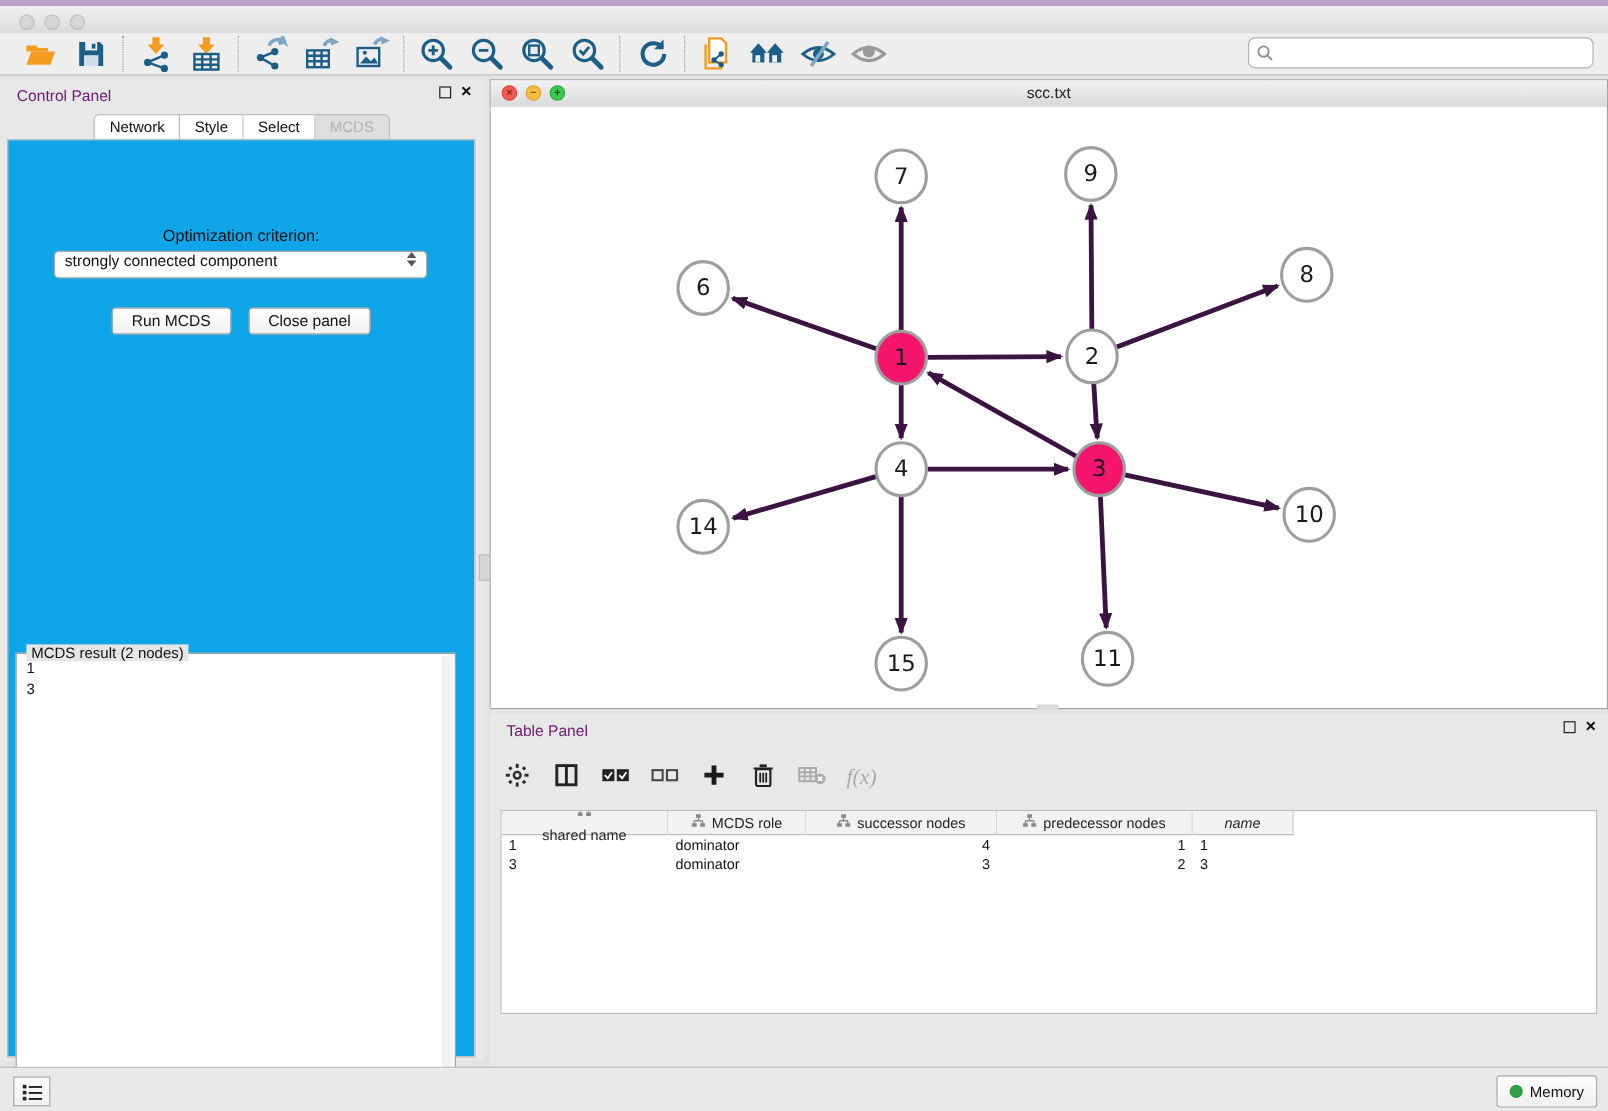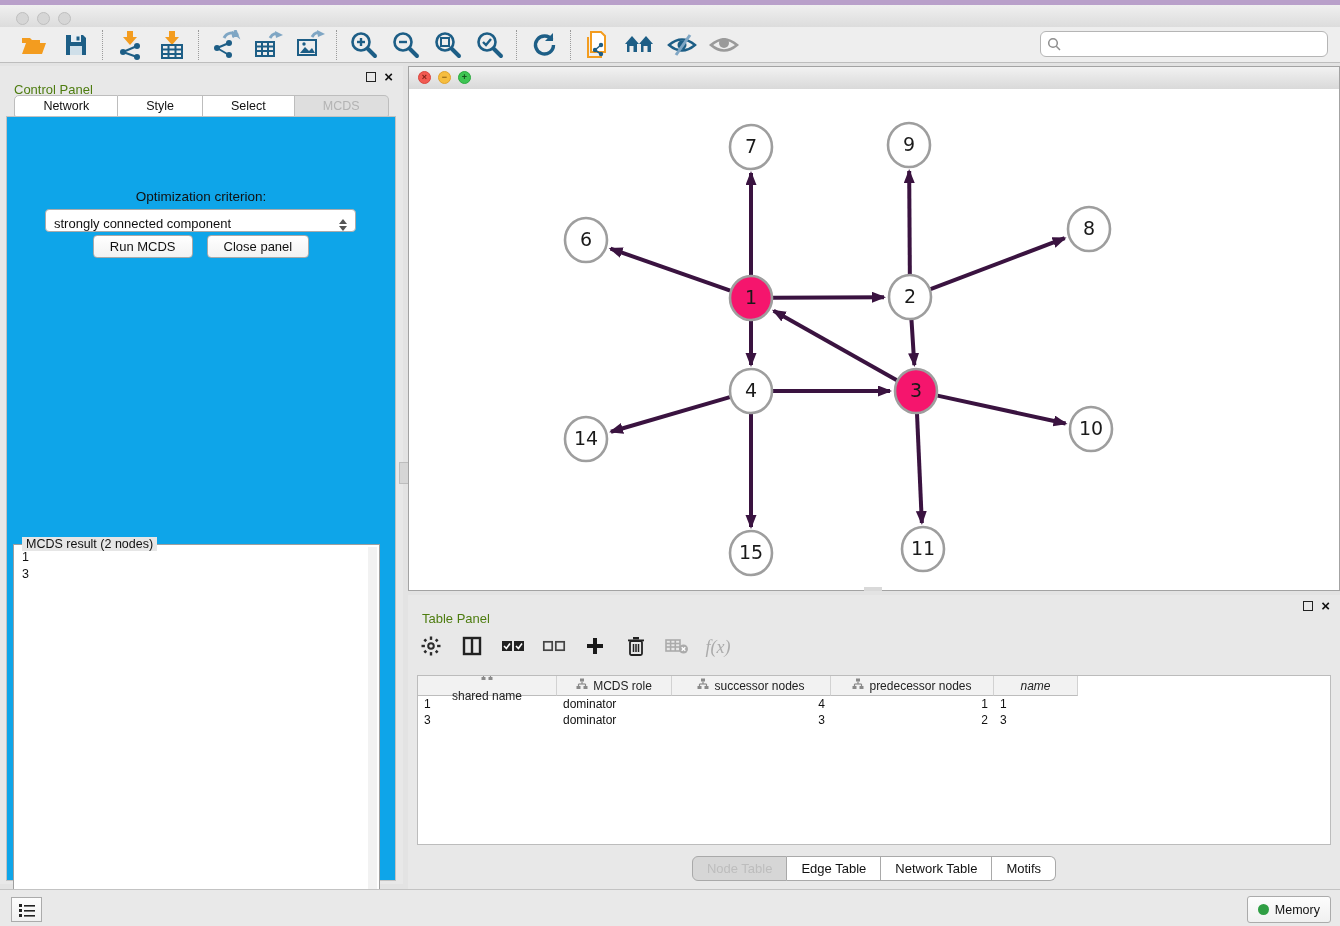--- a/index.html
+++ b/index.html
@@ -29,41 +29,41 @@
   .search-wrap svg{flex:0 0 auto;margin-right:4px;}
   .search-wrap input{border:none;outline:none;flex:1;font-size:13px;background:transparent;font-family:inherit;}
 
   
   .workspace{position:absolute;left:0;top:63px;width:1340px;height:826px;background:#e3e3e3;}
   .v-grip{position:absolute;left:399px;top:399px;width:8px;height:20px;background:#d6d6d6;border:1px solid #bdbdbd;}
 
   
   .control-panel{position:absolute;left:0;top:3px;width:403px;height:818px;background:#e8e8e8;}
   .panel-head{position:relative;height:26px;}
-  .panel-title{position:absolute;left:14px;top:16px;font-size:13px;color:#4d7c0f;}
+  .panel-title{position:absolute;left:14px;top:6px;font-size:13px;color:#701a75;}
   .panel-btns{position:absolute;right:10px;top:5px;display:flex;gap:8px;align-items:center;}
   .float-btn{width:10px;height:10px;border:1.6px solid #222;background:transparent;box-sizing:border-box;}
   .close-btn{font-size:15px;font-weight:bold;color:#111;line-height:12px;}
 
   .cp-tabs{position:absolute;left:0;top:29px;width:100%;display:flex;justify-content:center;}
-  .cp-tab{font-size:12.5px;padding:3px 28px;background:#ffffff;border:1px solid #bdbdbd;border-left:none;color:#111;}
+  .cp-tab{font-size:12.5px;padding:3px 12px;background:#ffffff;border:1px solid #bdbdbd;border-left:none;color:#111;}
   .cp-tab:first-child{border-left:1px solid #bdbdbd;border-top-left-radius:5px;border-bottom-left-radius:2px;}
   .cp-tab:last-child{border-top-right-radius:5px;border-bottom-right-radius:2px;}
   .cp-tab.sel{background:#dedede;color:#b3b3b3;}
 
   .cp-body{position:absolute;left:6px;top:50px;width:390px;height:765px;background:#0ea5e9;
     border:1px solid #c2c2c2;box-sizing:border-box;}
   .opt-label{position:absolute;left:0;width:100%;top:72px;text-align:center;font-size:13.5px;color:#111;}
   .criterion{position:absolute;left:38px;top:92px;width:311px;height:23px;background:#ffffff;border:1px solid #ababab;
-    border-radius:4px;display:flex;align-items:flex-end;padding:0 8px;box-sizing:border-box;font-size:13px;color:#111;}
+    border-radius:4px;display:flex;align-items:flex-start;padding:0 8px;box-sizing:border-box;font-size:13px;color:#111;}
   .criterion .stepper{margin-left:auto;display:flex;flex-direction:column;gap:2px;}
   .criterion .stepper i{display:block;width:0;height:0;border-left:4px solid transparent;border-right:4px solid transparent;}
   .criterion .stepper i.up{border-bottom:5px solid #555;}
   .criterion .stepper i.dn{border-top:5px solid #555;}
-  .cp-buttons{position:absolute;left:0;top:118px;width:100%;display:flex;justify-content:center;gap:14px;}
+  .cp-buttons{position:absolute;left:0;top:139px;width:100%;display:flex;justify-content:center;gap:14px;}
   .mac-btn{background:linear-gradient(#ffffff,#f2f2f2);border:1px solid #a9a9a9;border-radius:4px;
     font-size:13px;color:#111;padding:3px 16px;font-family:inherit;}
 
   .result-box{position:absolute;left:6px;top:427px;width:365px;height:375px;border:1px solid #9f9f9f;background:#ffffff;}
   .result-legend{position:absolute;left:8px;top:-8px;background:#e6e6e6;padding:0 4px;font-size:12.5px;color:#111;}
   .result-text{position:absolute;left:2px;top:4px;right:12px;bottom:2px;font-size:12.5px;color:#111;
     white-space:pre;padding-left:6px;line-height:17px;}
   .result-scroll{position:absolute;right:2px;top:2px;width:9px;bottom:2px;background:#f2f2f2;}
 
   
@@ -348,20 +348,21 @@
 
     <div class="v-grip"></div>
 
     <div class="network-window">
       <div class="net-titlebar">
         <div class="net-lights">
           <span class="tl red">×</span>
           <span class="tl yel">−</span>
           <span class="tl grn">+</span>
         </div>
+        <div class="net-title">scc.txt</div>
       </div>
       <div class="net-canvas">
         <svg id="graph-svg" width="930" height="501" viewBox="0 0 930 501">
             <defs>
               <marker id="arr" markerUnits="userSpaceOnUse" markerWidth="16" markerHeight="13" refX="12" refY="5.5" orient="auto">
                 <path d="M0 0 L14 5.5 L0 11 z" fill="#3a1340"></path>
               </marker>
             </defs>
             <line x1="342" y1="187" x2="342" y2="84" stroke="#3a1340" stroke-width="4" marker-end="url(#arr)"></line>
             <line x1="321.2449403778676" y1="201.7042820722201" x2="201.52870682615648" y2="159.62221209646714" stroke="#3a1340" stroke-width="4" marker-end="url(#arr)"></line>
@@ -569,26 +570,20 @@
             </div>
             <div class="tbl-row">
               <div class="td" style="width: 139px; text-align: left;">3</div>
               <div class="td" style="width: 115px; text-align: left;">dominator</div>
               <div class="td" style="width: 159px; text-align: right;">3</div>
               <div class="td" style="width: 163px; text-align: right;">2</div>
               <div class="td" style="width: 84px; text-align: left;">3</div>
             </div>
           </div>
       </div>
-      <div class="tp-tabs" id="tp-tabs">
-          <span class="tp-tab sel">Node Table</span>
-          <span class="tp-tab">Edge Table</span>
-          <span class="tp-tab">Network Table</span>
-          <span class="tp-tab">Motifs</span>
-        </div>
     </div>
   </div>
 
   <div class="statusbar">
     <div class="list-btn">
       <svg width="18" height="16" viewBox="0 0 18 16">
         <rect x="1" y="2" width="3" height="3" fill="#222"></rect>
           <rect x="6" y="3" width="11" height="1.6" fill="#222"></rect>
         <rect x="1" y="7" width="3" height="3" fill="#222"></rect>
           <rect x="6" y="8" width="11" height="1.6" fill="#222"></rect>

